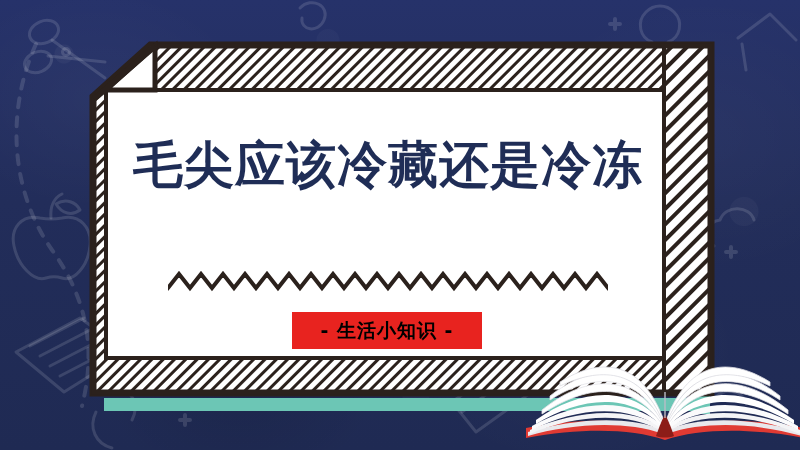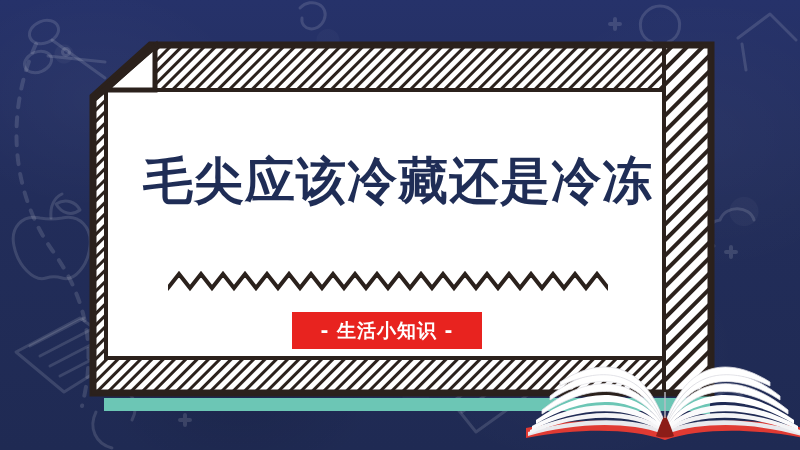--- a/index.html
+++ b/index.html
@@ -51,48 +51,47 @@
 
   
   .card-content {
     position:absolute;
     left:96px; top:48px;
     width:584px; height:342px;
   }
 
   .title {
     position:absolute;
-    left:10px; top:92px;
+    left:0; top:92px;
     width:584px;
     text-align:center;
     font-size:50px;
     line-height:1;
     font-weight:bold;
     color:#1f2d56;
     letter-spacing:1px;
     white-space:nowrap;
-    margin-top:16px;
   }
 
   .zigzag {
     position:absolute;
     left:72px; top:222px;
     width:440px; height:22px;
   }
   .zigzag svg { display:block; width:440px; height:22px; }
 
   .badge {
     position:absolute;
     left:196px; top:264px;
     width:190px; height:37px;
     background:#e8231f;
     display:flex;
     align-items:center;
     justify-content:center;
-    color:#ffffff;
+    color:#000000;
     font-size:19px;
     font-weight:bold;
     letter-spacing:1px;
     white-space:nowrap;
   }
 
   
   .book { position:absolute; left:520px; top:352px; width:290px; height:98px; }
   .book svg { display:block; width:290px; height:98px; }
 </style>

